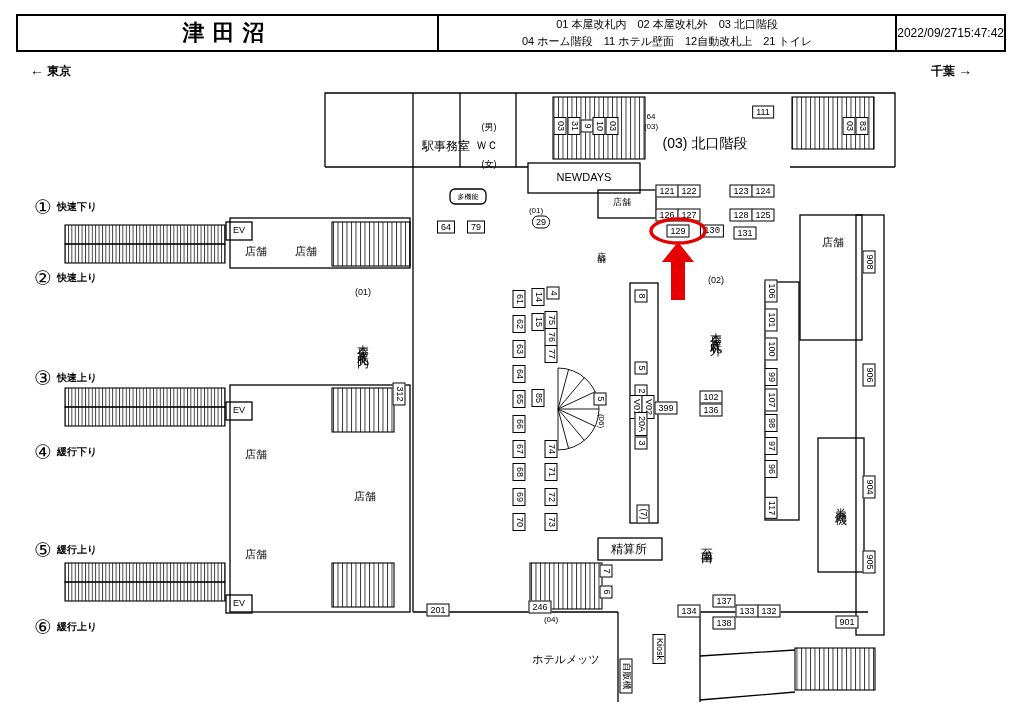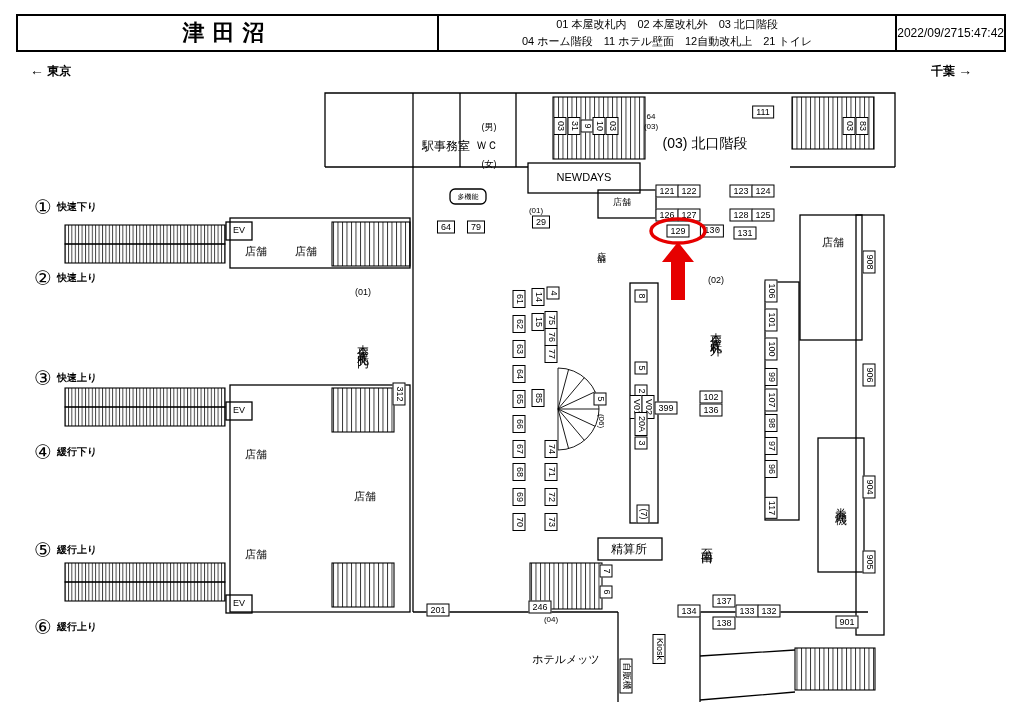--- a/index.html
+++ b/index.html
@@ -159,21 +159,21 @@
       <div class="lbl v" style="left: 841px; top: 503px; font-size: 12px;">券売機</div>
       <div class="lbl" style="left: 629px; top: 549px; font-size: 12px;">精算所</div>
       <div class="lbl" style="left: 566px; top: 660px; font-size: 11px;">ホテルメッツ</div>
       <div class="lbl" style="left: 536px; top: 211px; font-size: 8px;">(01)</div>
       <div class="lbl" style="left: 551px; top: 620px; font-size: 8px;">(04)</div>
       <div class="lbl" style="left: 651px; top: 117px; font-size: 8px;">64</div>
       <div class="lbl" style="left: 651px; top: 127px; font-size: 8px;">(03)</div>
       <div class="lbl r" style="left: 601px; top: 421px; font-size: 8px;">(06)</div>
       <div class="box" style="left: 446px; top: 227px;">64</div>
       <div class="box" style="left: 476px; top: 227px;">79</div>
-      <div class="box" style="left: 541px; top: 222px;">29</div>
+      <div class="box" style="left: 541px; top: 222px; border-radius: 6px;">29</div>
       <div class="box" style="left: 763px; top: 112px;">111</div>
       <div class="box" style="left: 667px; top: 191px;">121</div>
       <div class="box" style="left: 689px; top: 191px;">122</div>
       <div class="box" style="left: 741px; top: 191px;">123</div>
       <div class="box" style="left: 763px; top: 191px;">124</div>
       <div class="box" style="left: 667px; top: 215px;">126</div>
       <div class="box" style="left: 689px; top: 215px;">127</div>
       <div class="box" style="left: 741px; top: 215px;">128</div>
       <div class="box" style="left: 763px; top: 215px;">125</div>
       <div class="box" style="left: 678px; top: 231px;">129</div>

